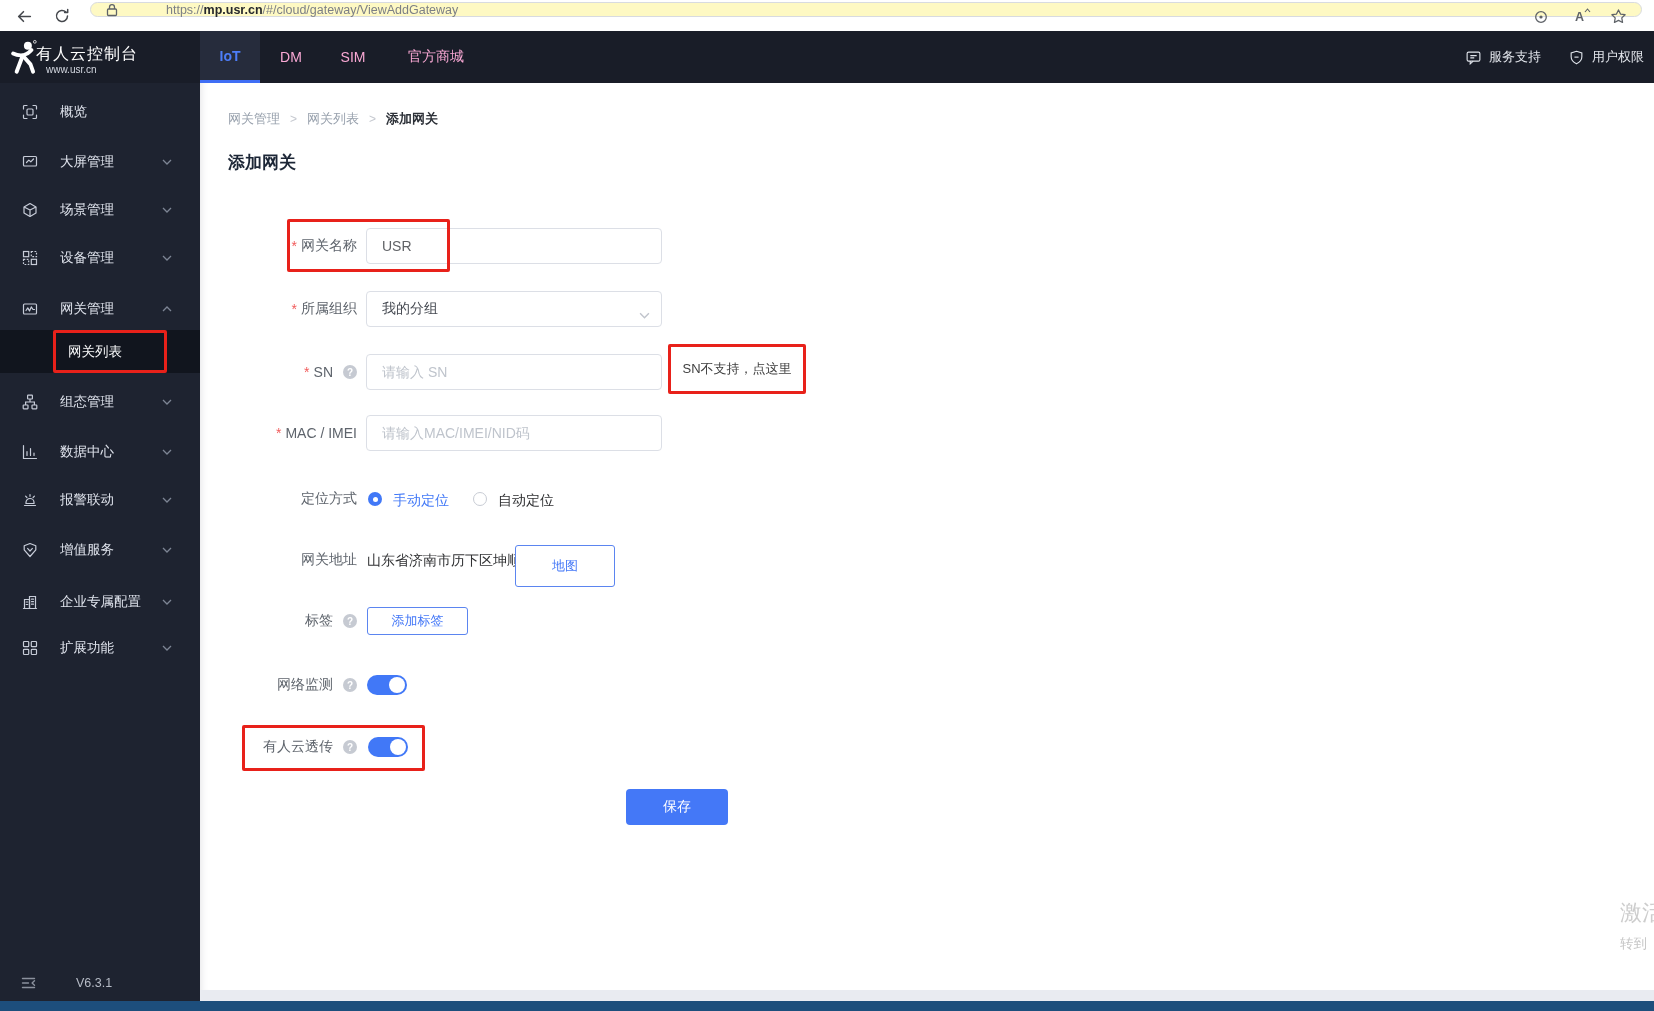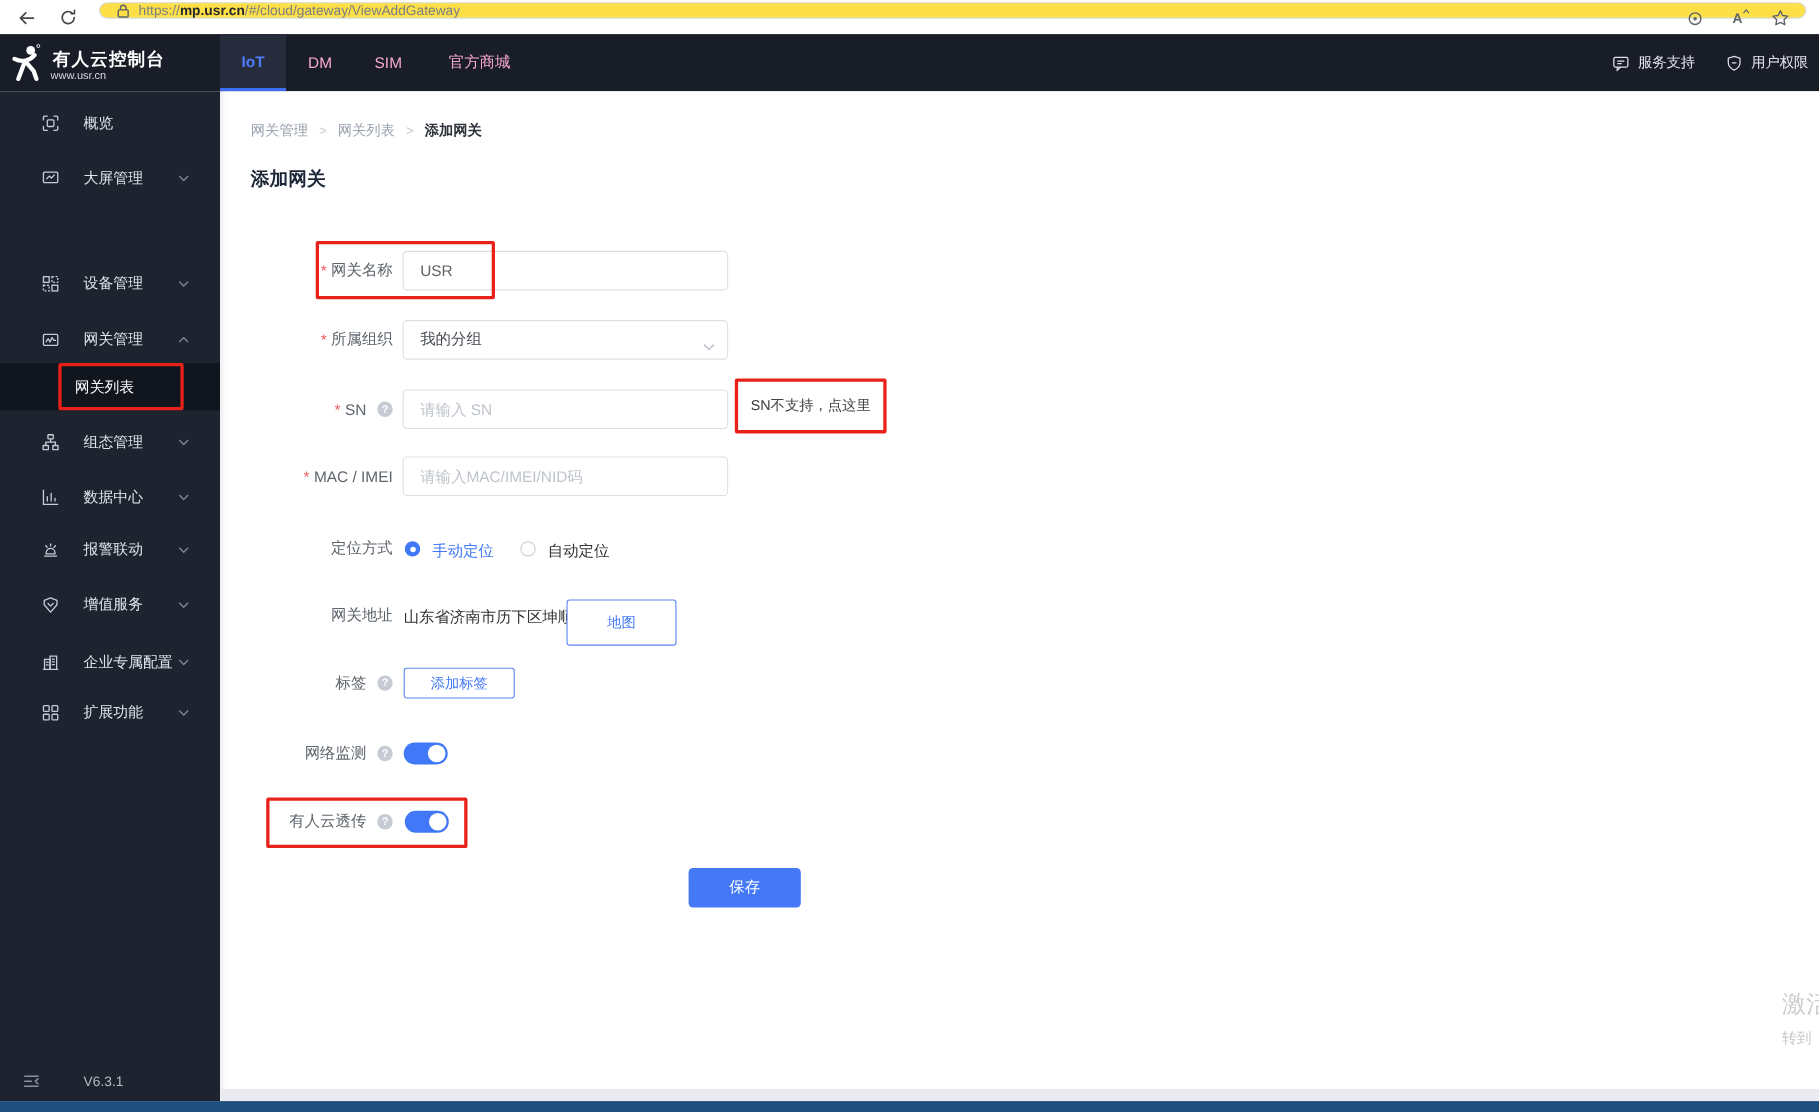--- a/index.html
+++ b/index.html
@@ -4,44 +4,44 @@
 <style>
   html,body{margin:0;padding:0;background:#fff;}
   .screen{position:relative;width:1654px;height:1011px;overflow:hidden;background:#fff;
           font-family:"Liberation Sans",sans-serif;-webkit-font-smoothing:antialiased;}
   .abs{position:absolute;}
 
   
   .browser-bar{position:absolute;left:0;top:0;width:1654px;height:31px;background:#fff;}
   .nav-btn{position:absolute;top:6px;width:20px;height:20px;display:flex;align-items:center;justify-content:center;cursor:pointer;}
   .url-pill{position:absolute;left:90px;top:2px;width:1552px;height:15px;border:1px solid #d8dbe0;
-            border-radius:14px;display:flex;align-items:center;background:#fde047;box-sizing:border-box;}
+            border-radius:14px;display:flex;align-items:center;background:#fef9c3;box-sizing:border-box;gap:40px;}
   .url-text{font-size:12.5px;color:#7c7f85;margin-left:8px;white-space:nowrap;}
   .url-text b{color:#26282c;font-weight:bold;}
   .pill-icons{position:absolute;right:14px;top:0;height:27px;display:flex;align-items:center;gap:26px;}
   .ra-icon{font-size:12.5px;color:#5f6368;position:relative;font-weight:bold;}
   .ra-icon svg{position:absolute;right:-7px;top:-2px;}
 
   
   .app-header{position:absolute;left:0;top:31px;width:1654px;height:52px;background:#191d28;}
   .logo-zone{position:absolute;left:0;top:0;width:200px;height:52px;}
   .logo-mark{position:absolute;left:11px;top:8px;}
-  .logo-title{position:absolute;left:36px;top:13px;font-size:16px;font-weight:bold;color:#ffffff;letter-spacing:1px;margin-left:12px;}
+  .logo-title{position:absolute;left:36px;top:13px;font-size:16px;font-weight:normal;color:#ffffff;letter-spacing:1px;}
   .logo-sub{position:absolute;left:46px;top:33px;font-size:10px;color:#d4d8e1;}
   .nav-tabs{position:absolute;left:200px;top:0;height:52px;display:flex;}
   .nav-tab{height:52px;display:flex;align-items:center;justify-content:center;color:#f9a8d4;
            font-size:14px;cursor:pointer;box-sizing:border-box;}
   .nav-tab.active{background:#262c3c;color:#4d7df8;border-bottom:3px solid #3f6ef5;font-weight:bold;}
   .header-actions{position:absolute;right:10px;top:0;height:52px;display:flex;align-items:center;gap:28px;}
   .h-action{display:flex;align-items:center;gap:8px;color:#e3e6ec;font-size:13px;cursor:pointer;}
 
   
   .sidebar{position:absolute;left:0;top:83px;width:200px;height:918px;background:#1e2330;}
   .side-item{position:absolute;left:0;width:200px;height:40px;display:flex;align-items:center;
-             padding-left:38px;box-sizing:border-box;color:#dfe3ec;font-size:13.5px;cursor:pointer;}
+             padding-left:22px;box-sizing:border-box;color:#dfe3ec;font-size:13.5px;cursor:pointer;}
   .side-item .ic{width:16px;height:16px;margin-right:22px;display:inline-flex;}
   .side-item .chev{position:absolute;right:28px;display:inline-flex;}
   .side-item .chev.up{transform:rotate(180deg);}
   .side-sub{position:absolute;left:0;top:247px;width:200px;height:43px;background:#11151e;
             display:flex;align-items:center;color:#fafbfc;font-size:13.5px;padding-left:68px;
             box-sizing:border-box;cursor:pointer;}
   .side-version{position:absolute;left:0;top:885px;width:200px;height:30px;display:flex;align-items:center;}
   .side-version .txt{position:absolute;left:76px;color:#b6bbc6;font-size:12.5px;}
   .side-version .ic{position:absolute;left:20px;display:inline-flex;cursor:pointer;}
 
@@ -207,20 +207,34 @@
           </svg>
       </span>
         <span>大屏管理</span>
       <span class="chev">
           <svg width="10" height="6" viewBox="0 0 10 6" fill="none" stroke="#7d8594" stroke-width="1.3">
             <path d="M1 1l4 4 4-4"></path>
           </svg>
         </span>
     </div>
 
+    <div class="side-item" style="top:107px;">
+      <span class="ic">
+        <svg width="16" height="16" viewBox="0 0 16 16" fill="none" stroke="#c7ccd8" stroke-width="1.2" stroke-linejoin="round">
+            <path d="M8 1.5L14 5v6L8 14.5 2 11V5z"></path>
+            <path d="M8 8l6-3M8 8L2 5M8 8v6.5"></path>
+          </svg>
+      </span>
+        <span>场景管理</span>
+      <span class="chev">
+          <svg width="10" height="6" viewBox="0 0 10 6" fill="none" stroke="#7d8594" stroke-width="1.3">
+            <path d="M1 1l4 4 4-4"></path>
+          </svg>
+        </span>
+    </div>
 
     <div class="side-item" style="top:155px;">
       <span class="ic">
         <svg width="16" height="16" viewBox="0 0 16 16" fill="none" stroke="#c7ccd8" stroke-width="1.2">
             <rect x="1.5" y="1.5" width="5.2" height="5.2"></rect>
             <rect x="9.3" y="1.5" width="5.2" height="5.2" stroke-dasharray="1.8 1.4"></rect>
             <rect x="1.5" y="9.3" width="5.2" height="5.2" stroke-dasharray="1.8 1.4"></rect>
             <rect x="9.3" y="9.3" width="5.2" height="5.2"></rect>
           </svg>
       </span>

